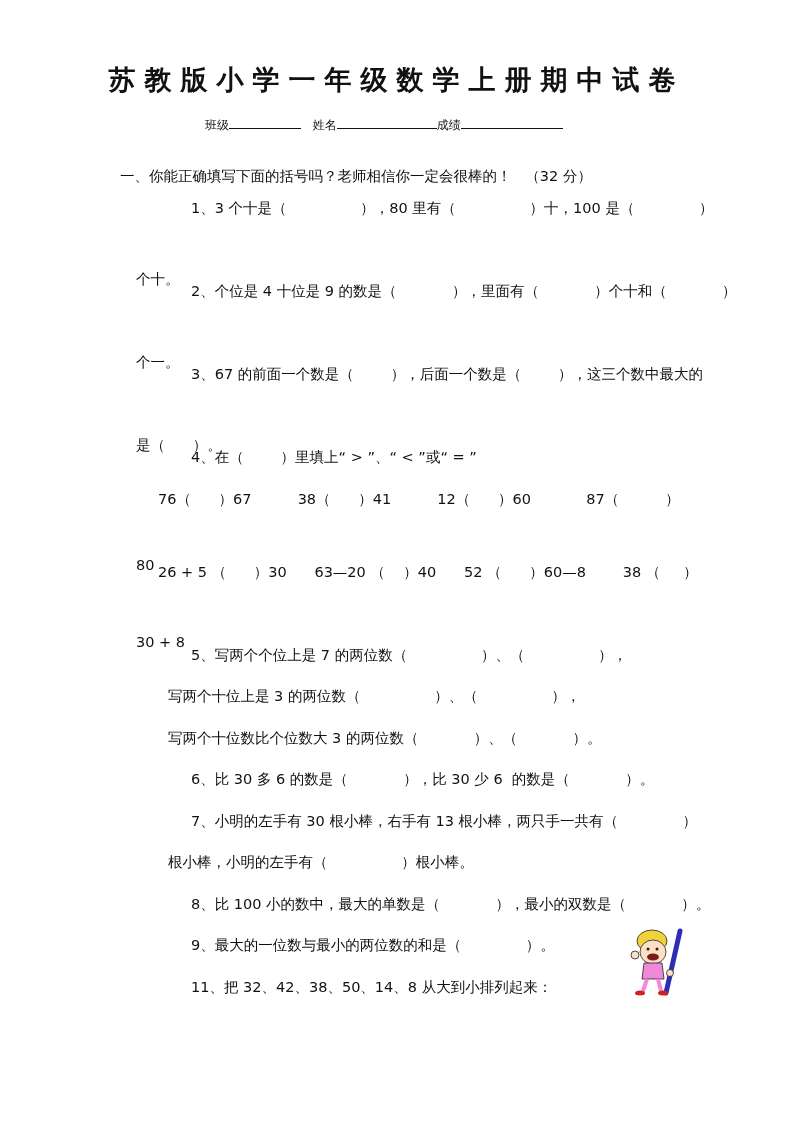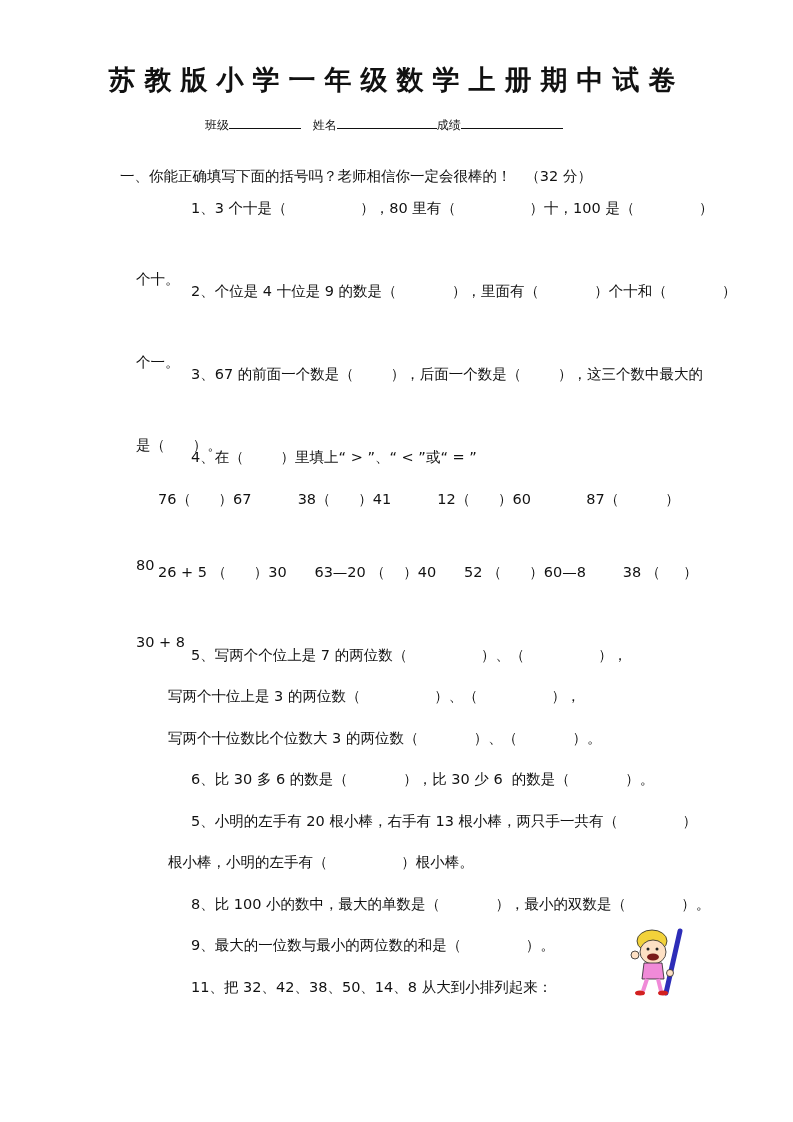--- a/index.html
+++ b/index.html
@@ -54,21 +54,21 @@
 <div class="line cont" style="top:527px">80</div>
 <div class="line" style="top:563px;left:158px">26 + 5 （      ）30      63—20 （    ）40      52 （      ）60—8        38 （     ）</div>
 <div class="line cont" style="top:604px">30 + 8</div>
 
 <div class="line q" style="top:646px">5、写两个个位上是 7 的两位数（                ）、（                ），</div>
 <div class="line qi" style="top:687px">写两个十位上是 3 的两位数（                ）、（                ），</div>
 <div class="line qi" style="top:729px">写两个十位数比个位数大 3 的两位数（            ）、（            ）。</div>
 
 <div class="line q" style="top:770px">6、比 30 多 6 的数是（            ），比 30 少 6  的数是（            ）。</div>
 
-<div class="line q" style="top:812px">5、小明的左手有 20 根小棒，右手有 13 根小棒，两只手一共有（              ）</div>
+<div class="line q" style="top:812px">7、小明的左手有 30 根小棒，右手有 13 根小棒，两只手一共有（              ）</div>
 <div class="line qi" style="top:853px">根小棒，小明的左手有（                ）根小棒。</div>
 
 <div class="line q" style="top:895px">8、比 100 小的数中，最大的单数是（            ），最小的双数是（            ）。</div>
 <div class="line q" style="top:936px">9、最大的一位数与最小的两位数的和是（              ）。</div>
 <div class="line q" style="top:978px">11、把 32、42、38、50、14、8 从大到小排列起来：</div>
 
 <div class="cartoon">
   <svg width="62" height="72" viewBox="0 0 62 72">
 
     <line x1="52" y1="6" x2="38" y2="68" stroke="#2d2db8" stroke-width="5" stroke-linecap="round"></line>

